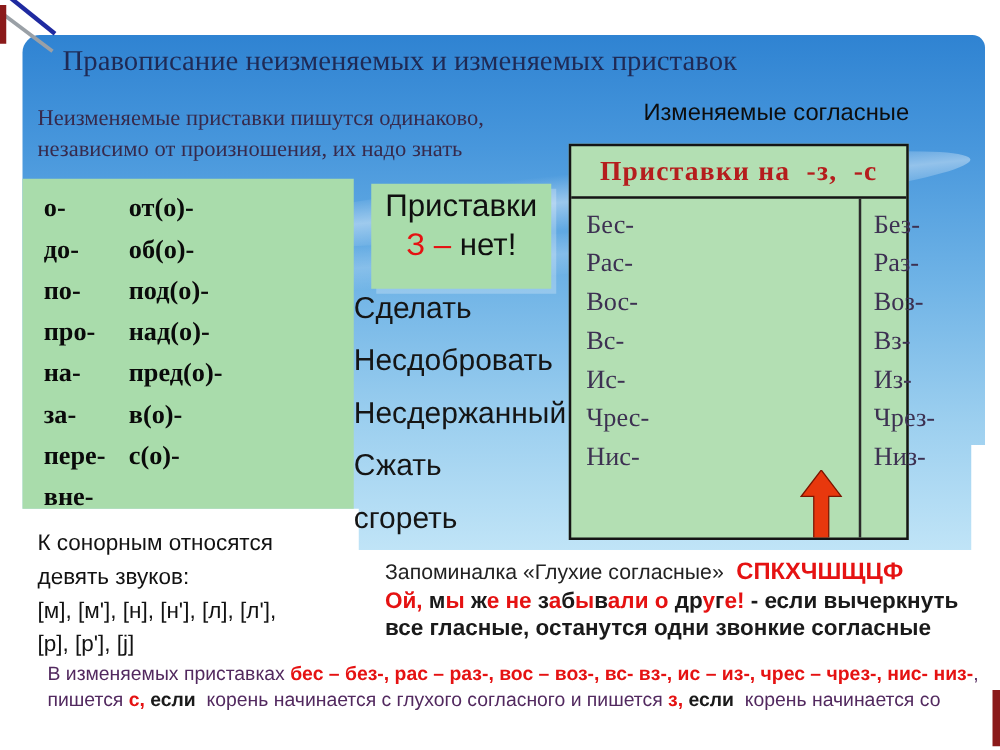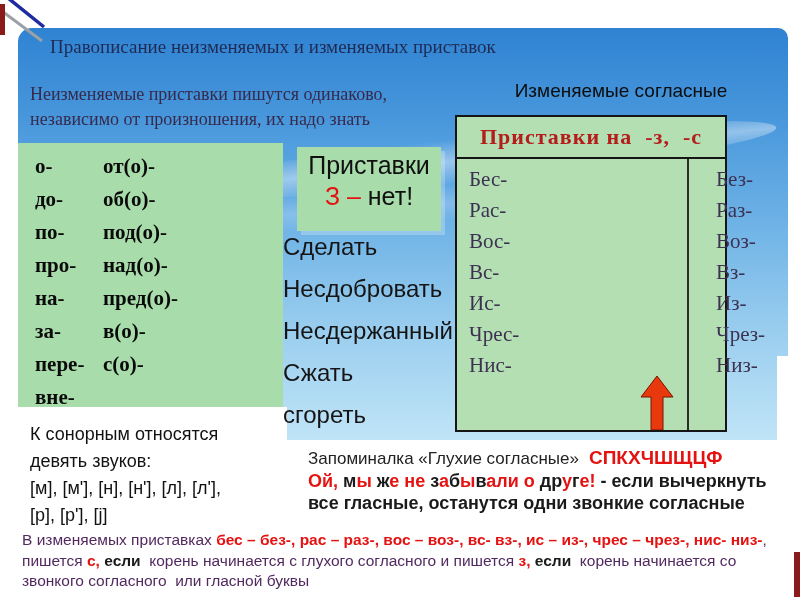--- a/index.html
+++ b/index.html
@@ -17,21 +17,21 @@
       background:linear-gradient(180deg,rgba(255,255,255,0),rgba(255,255,255,.35),rgba(255,255,255,0));}
   .white-cut{position:absolute;background:#fff;z-index:1;}
   .cut-left{left:0;top:407px;width:287px;height:36px;}
   .cut-right{left:777px;top:356px;width:23px;height:87px;}
   .tick{position:absolute;background:#8b1a1a;z-index:3;}
   .tick-tl{left:0;top:4px;width:5px;height:31px;}
   .tick-br{left:794px;top:552px;width:6px;height:45px;}
   .corner-lines{position:absolute;left:0;top:0;z-index:2;}
   
   .title{position:absolute;left:50px;top:36px;width:700px;margin:0;z-index:2;
-      font-family:"Liberation Serif",serif;font-size:19px;font-weight:500;color:#1f2a55;}
+      font-family:"Liberation Serif",serif;font-size:23px;font-weight:500;color:#1f2a55;}
   .subtitle{position:absolute;left:30px;top:82px;z-index:2;
       font-family:"Liberation Serif",serif;font-size:18px;color:#362a4c;line-height:25px;}
   .right-header{position:absolute;left:496px;top:80px;width:250px;text-align:center;z-index:2;
       font-size:19px;color:#0d0d0d;}
   .left-box{position:absolute;left:18px;top:143px;width:265px;height:264px;background:#a9dcab;z-index:2;}
   .pcol{position:absolute;top:7px;line-height:33px;font-family:"Liberation Serif",serif;
       font-weight:bold;font-size:21px;color:#0a0a0a;}
   .pcol1{left:17px;}
   .pcol2{left:85px;}
   .z-box{position:absolute;left:297px;top:147px;width:144px;height:84px;background:#a9dcab;z-index:2;
@@ -42,31 +42,31 @@
   .examples .example{line-height:42px;}
   .zs-table{position:absolute;left:455px;top:115px;width:272px;height:317px;z-index:2;
       background:#b3dfb3;border:2px solid #151515;box-sizing:border-box;}
   .zs-header{height:40px;line-height:40px;border-bottom:2px solid #151515;text-align:center;
       font-family:"Liberation Serif",serif;font-weight:bold;font-size:22px;color:#b51d1d;
       white-space:pre;letter-spacing:1px;}
   .zs-body{position:relative;height:271px;}
   .zs-col{position:absolute;top:5px;line-height:31px;font-family:"Liberation Serif",serif;
       font-size:21px;color:#3d3152;}
   .zs-col-s{left:12px;}
-  .zs-col-z{left:259px;}
+  .zs-col-z{left:242px;}
   .zs-divider{position:absolute;left:230px;top:0;bottom:0;width:0;border-left:2px solid #2a2a2a;}
   .arrow{position:absolute;left:183px;bottom:0;}
   .sonorants{position:absolute;left:30px;top:421px;z-index:2;font-size:18px;color:#121212;line-height:27px;}
   .mnemonic{position:absolute;left:308px;top:447px;width:486px;z-index:2;line-height:22px;}
   .mn-line1{font-size:17px;color:#222;white-space:pre;}
   .mn-red{font-size:19px;font-weight:bold;color:#e51212;margin-left:10px;}
   .mn-line2,.mn-line3{font-size:18px;font-weight:bold;color:#1a1a1a;white-space:pre-wrap;}
   .bottom-note{position:absolute;left:22px;top:530px;width:768px;z-index:2;
       font-size:15.5px;line-height:20.5px;color:#52295f;}
-  .bn-line{white-space:pre-wrap;}
+  .bn-line{white-space:pre-wrap;margin-left:16px;}
 </style>
 </head>
 <body>
 
 <div id="slide">
 
   <div class="blue-panel">
     <div class="streak s1"></div>
     <div class="streak s2"></div>
   </div>
@@ -161,16 +161,15 @@
 
   <div class="mnemonic">
     <div class="mn-line1"><span>Запоминалка «Глухие согласные»</span><span class="mn-red">СПКХЧШЩЦФ</span></div>
     <div class="mn-line2"><span style="color: rgb(229, 18, 18);">Ой, </span><span style="color: rgb(26, 26, 26);">м</span><span style="color: rgb(229, 18, 18);">ы </span><span style="color: rgb(26, 26, 26);">ж</span><span style="color: rgb(229, 18, 18);">е </span><span style="color: rgb(229, 18, 18);">не </span><span style="color: rgb(26, 26, 26);">з</span><span style="color: rgb(229, 18, 18);">а</span><span style="color: rgb(26, 26, 26);">б</span><span style="color: rgb(229, 18, 18);">ы</span><span style="color: rgb(26, 26, 26);">в</span><span style="color: rgb(229, 18, 18);">али </span><span style="color: rgb(229, 18, 18);">о </span><span style="color: rgb(26, 26, 26);">др</span><span style="color: rgb(229, 18, 18);">у</span><span style="color: rgb(26, 26, 26);">г</span><span style="color: rgb(229, 18, 18);">е!</span><span style="color: rgb(26, 26, 26);"> - если вычеркнуть</span></div>
     <div class="mn-line3">все гласные, останутся одни звонкие согласные</div>
   </div>
 
   <div class="bottom-note">
     <div class="bn-line"><span style="color: rgb(82, 41, 95);">В изменяемых приставках </span><span style="color: rgb(229, 18, 18); font-weight: bold;">бес – без-, рас – раз-, вос – воз-, вс- вз-, ис – из-, чрес – чрез-, нис- низ-</span><span style="color: rgb(82, 41, 95);">,</span></div>
     <div class="bn-line"><span style="color: rgb(82, 41, 95);">пишется </span><span style="color: rgb(229, 18, 18); font-weight: bold;">с,</span><span style="color: rgb(26, 26, 26); font-weight: bold;"> если</span><span style="color: rgb(82, 41, 95);">  корень начинается с глухого согласного и пишется </span><span style="color: rgb(229, 18, 18); font-weight: bold;">з,</span><span style="color: rgb(26, 26, 26); font-weight: bold;"> если</span><span style="color: rgb(82, 41, 95);">  корень начинается со</span></div>
-    <div class="bn-line"><span style="color: rgb(82, 41, 95);">звонкого согласного  или гласной буквы</span></div>
   </div>
 
 </div>
 
 </body></html>

